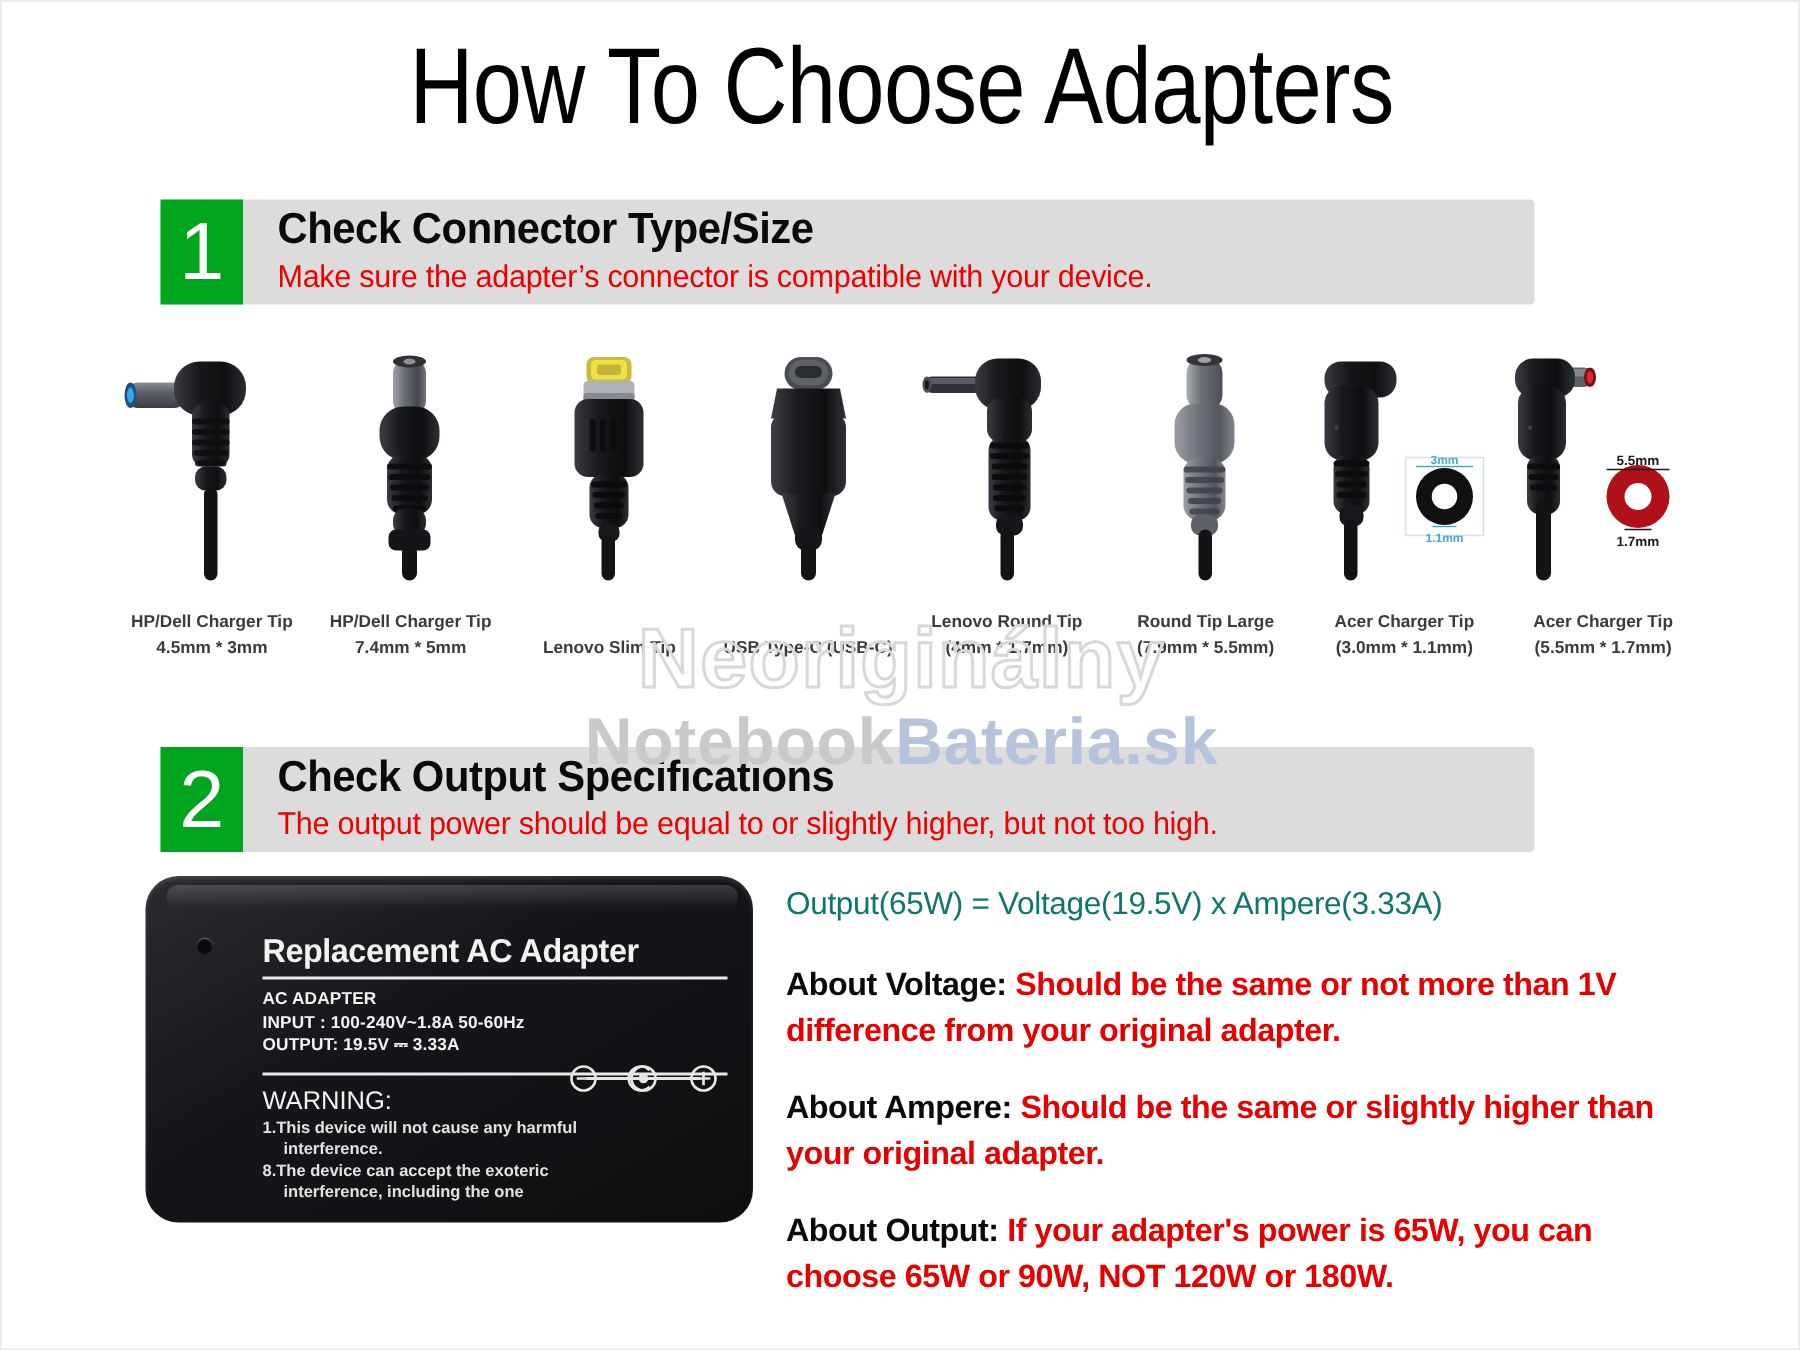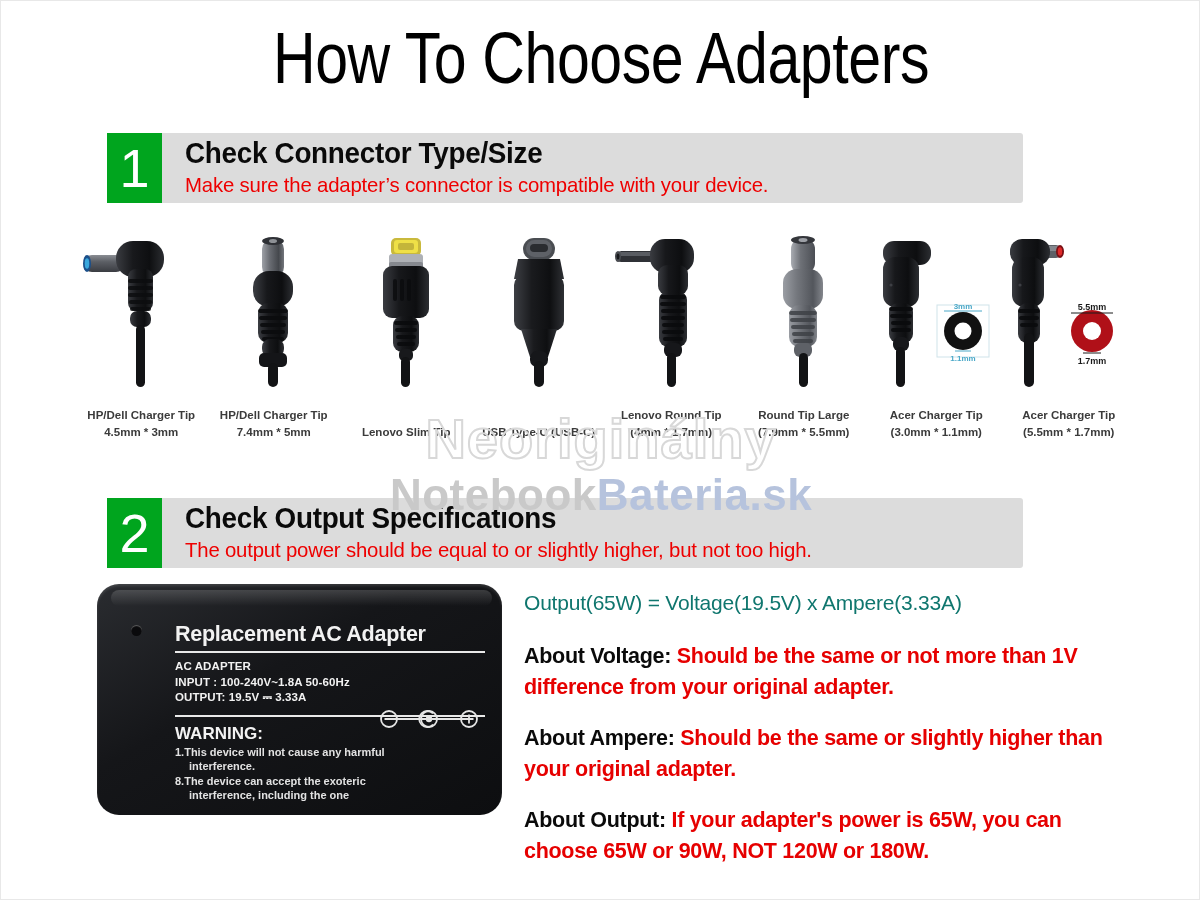--- a/index.html
+++ b/index.html
@@ -200,21 +200,21 @@
   #polarity-symbol {
     position: absolute;
     right: 4px;
     top: 88px;
     width: 104px;
     height: 22px;
   }
   #warning-title {
     font-size: 17px;
     line-height: 22px;
-    font-weight: bold;
+    font-weight: normal;
     margin-top: 3px;
   }
   .warn-line {
     font-size: 11px;
     line-height: 14.5px;
     font-weight: bold;
     color: #e2e2e2;
   }
   .warn-indent { padding-left: 14px; }
 

